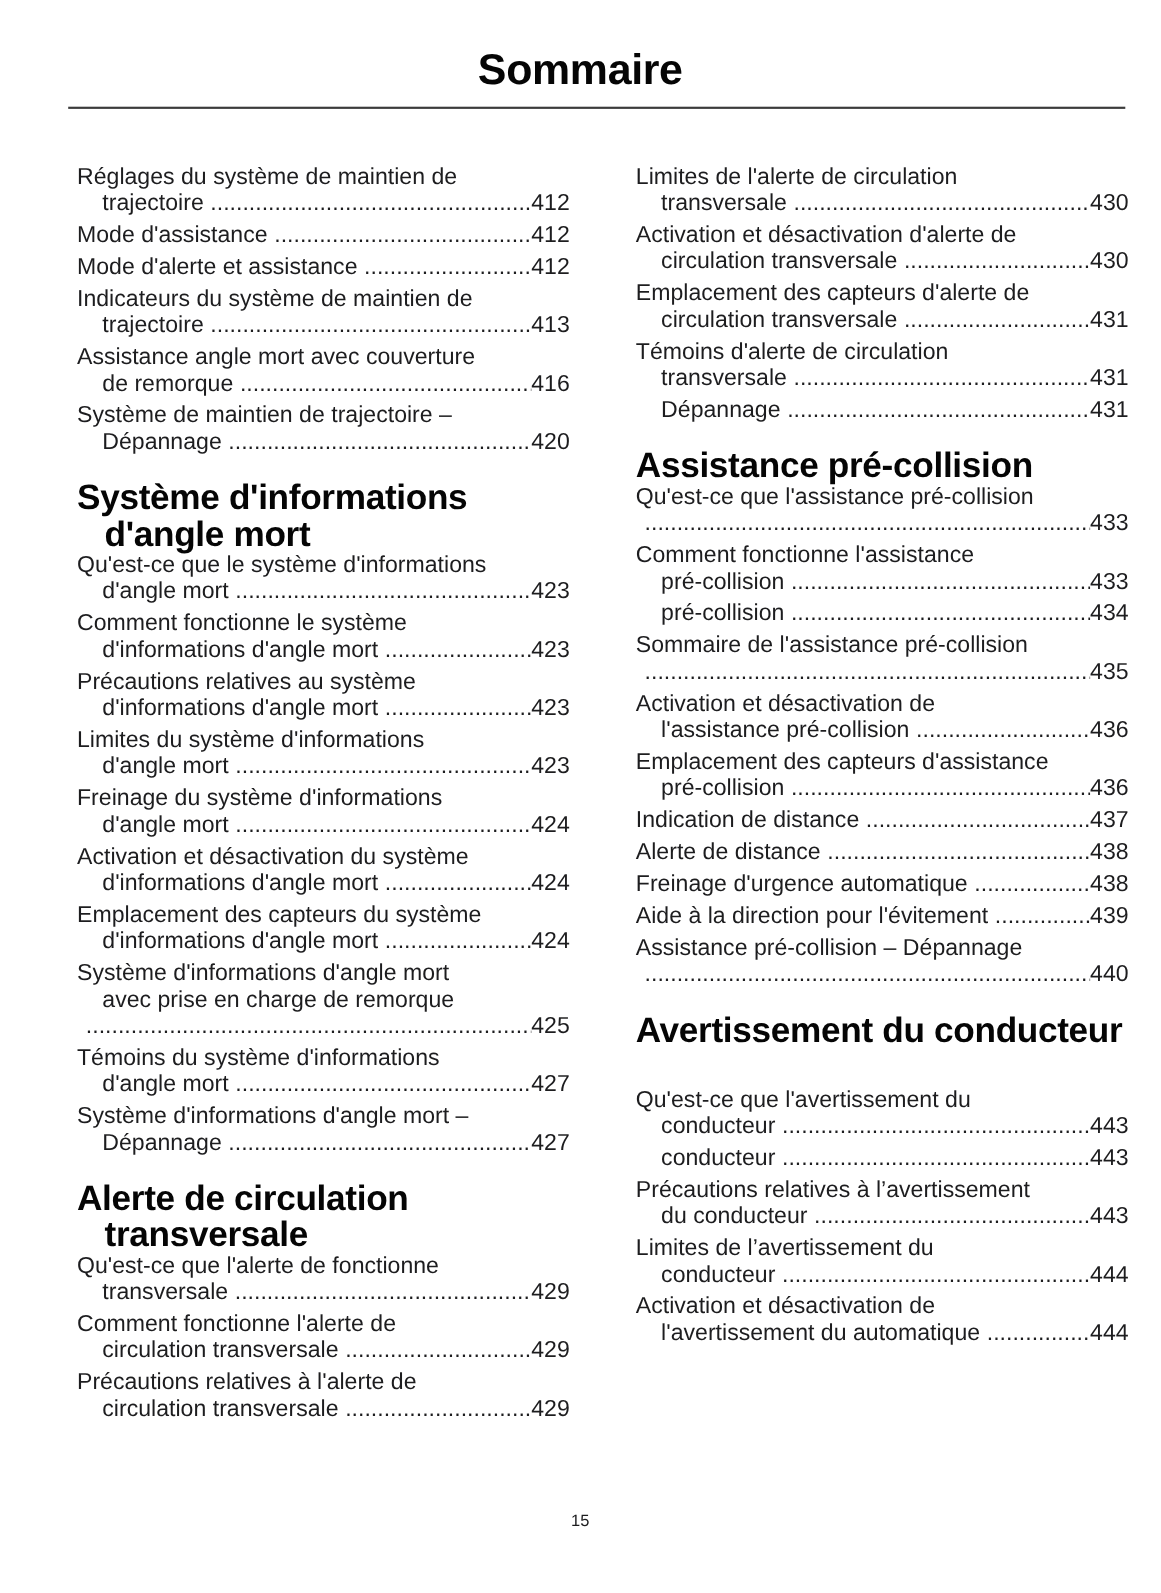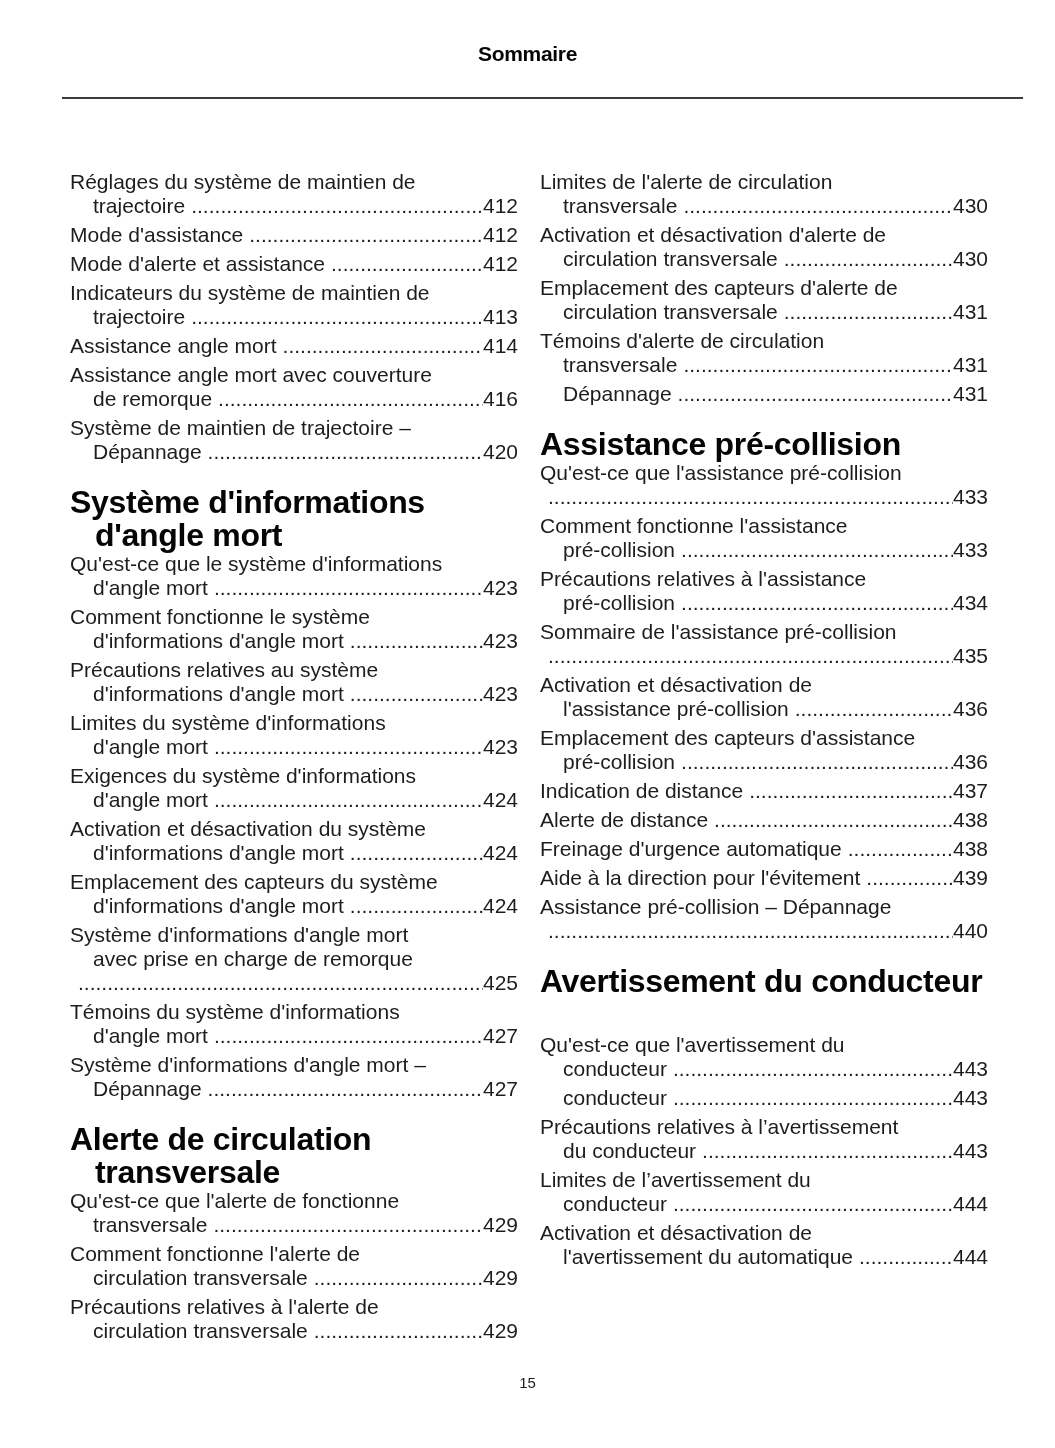--- a/index.html
+++ b/index.html
@@ -12,41 +12,40 @@
     color: #1d1d1f;
     overflow: hidden;
   }
   .title {
     position: absolute;
     top: 42px;
     left: 0;
     width: 100%;
     margin: 0;
     text-align: center;
-    font-size: 21px;
+    font-size: 39px;
     font-weight: 800;
     letter-spacing: -0.3px;
     color: #050505;
   }
   .rule {
     position: absolute;
     top: 97px;
     left: 62px;
     width: 961px;
     height: 2px;
     background: #3c3c3c;
   }
   .content {
     position: absolute;
     top: 149px;
     left: 70px;
     width: 946px;
     display: flex;
-    gap: 22px;
-    margin-top: 21px;
+    gap: 60px;
   }
   .col { width: 448px; }
   .section { margin-top: 22px; }
   .heading {
     margin: 0 0 0 0;
     font-size: 32px;
     line-height: 33px;
     font-weight: 800;
     letter-spacing: -0.3px;
     color: #050505;
@@ -121,27 +120,20 @@
           </div>
           <div class="entry">
             <div class="line">Indicateurs du système de maintien de</div>
             <div class="line last indent">
               <span class="frag">trajectoire</span>
               <span class="leader"></span>
               <span class="pg">413</span>
             </div>
           </div>
           <div class="entry">
-            <div class="line last">
-              <span class="frag">Assistance angle mort</span>
-              <span class="leader"></span>
-              <span class="pg">414</span>
-            </div>
-          </div>
-          <div class="entry">
             <div class="line">Assistance angle mort avec couverture</div>
             <div class="line last indent">
               <span class="frag">de remorque</span>
               <span class="leader"></span>
               <span class="pg">416</span>
             </div>
           </div>
           <div class="entry">
             <div class="line">Système de maintien de trajectoire –</div>
             <div class="line last indent">
@@ -182,21 +174,21 @@
           </div>
           <div class="entry">
             <div class="line">Limites du système d'informations</div>
             <div class="line last indent">
               <span class="frag">d'angle mort</span>
               <span class="leader"></span>
               <span class="pg">423</span>
             </div>
           </div>
           <div class="entry">
-            <div class="line">Exigences du système d'informations</div>
+            <div class="line">Freinage du système d'informations</div>
             <div class="line last indent">
               <span class="frag">d'angle mort</span>
               <span class="leader"></span>
               <span class="pg">424</span>
             </div>
           </div>
           <div class="entry">
             <div class="line">Activation et désactivation du système</div>
             <div class="line last indent">
               <span class="frag">d'informations d'angle mort</span>
@@ -323,21 +315,20 @@
           </div>
           <div class="entry">
             <div class="line">Comment fonctionne l'assistance</div>
             <div class="line last indent">
               <span class="frag">pré-collision</span>
               <span class="leader"></span>
               <span class="pg">433</span>
             </div>
           </div>
           <div class="entry">
-            <div class="line">Précautions relatives à l'assistance</div>
             <div class="line last indent">
               <span class="frag">pré-collision</span>
               <span class="leader"></span>
               <span class="pg">434</span>
             </div>
           </div>
           <div class="entry">
             <div class="line">Sommaire de l'assistance pré-collision</div>
             <div class="line last dots-indent">
               <span class="leader"></span>

